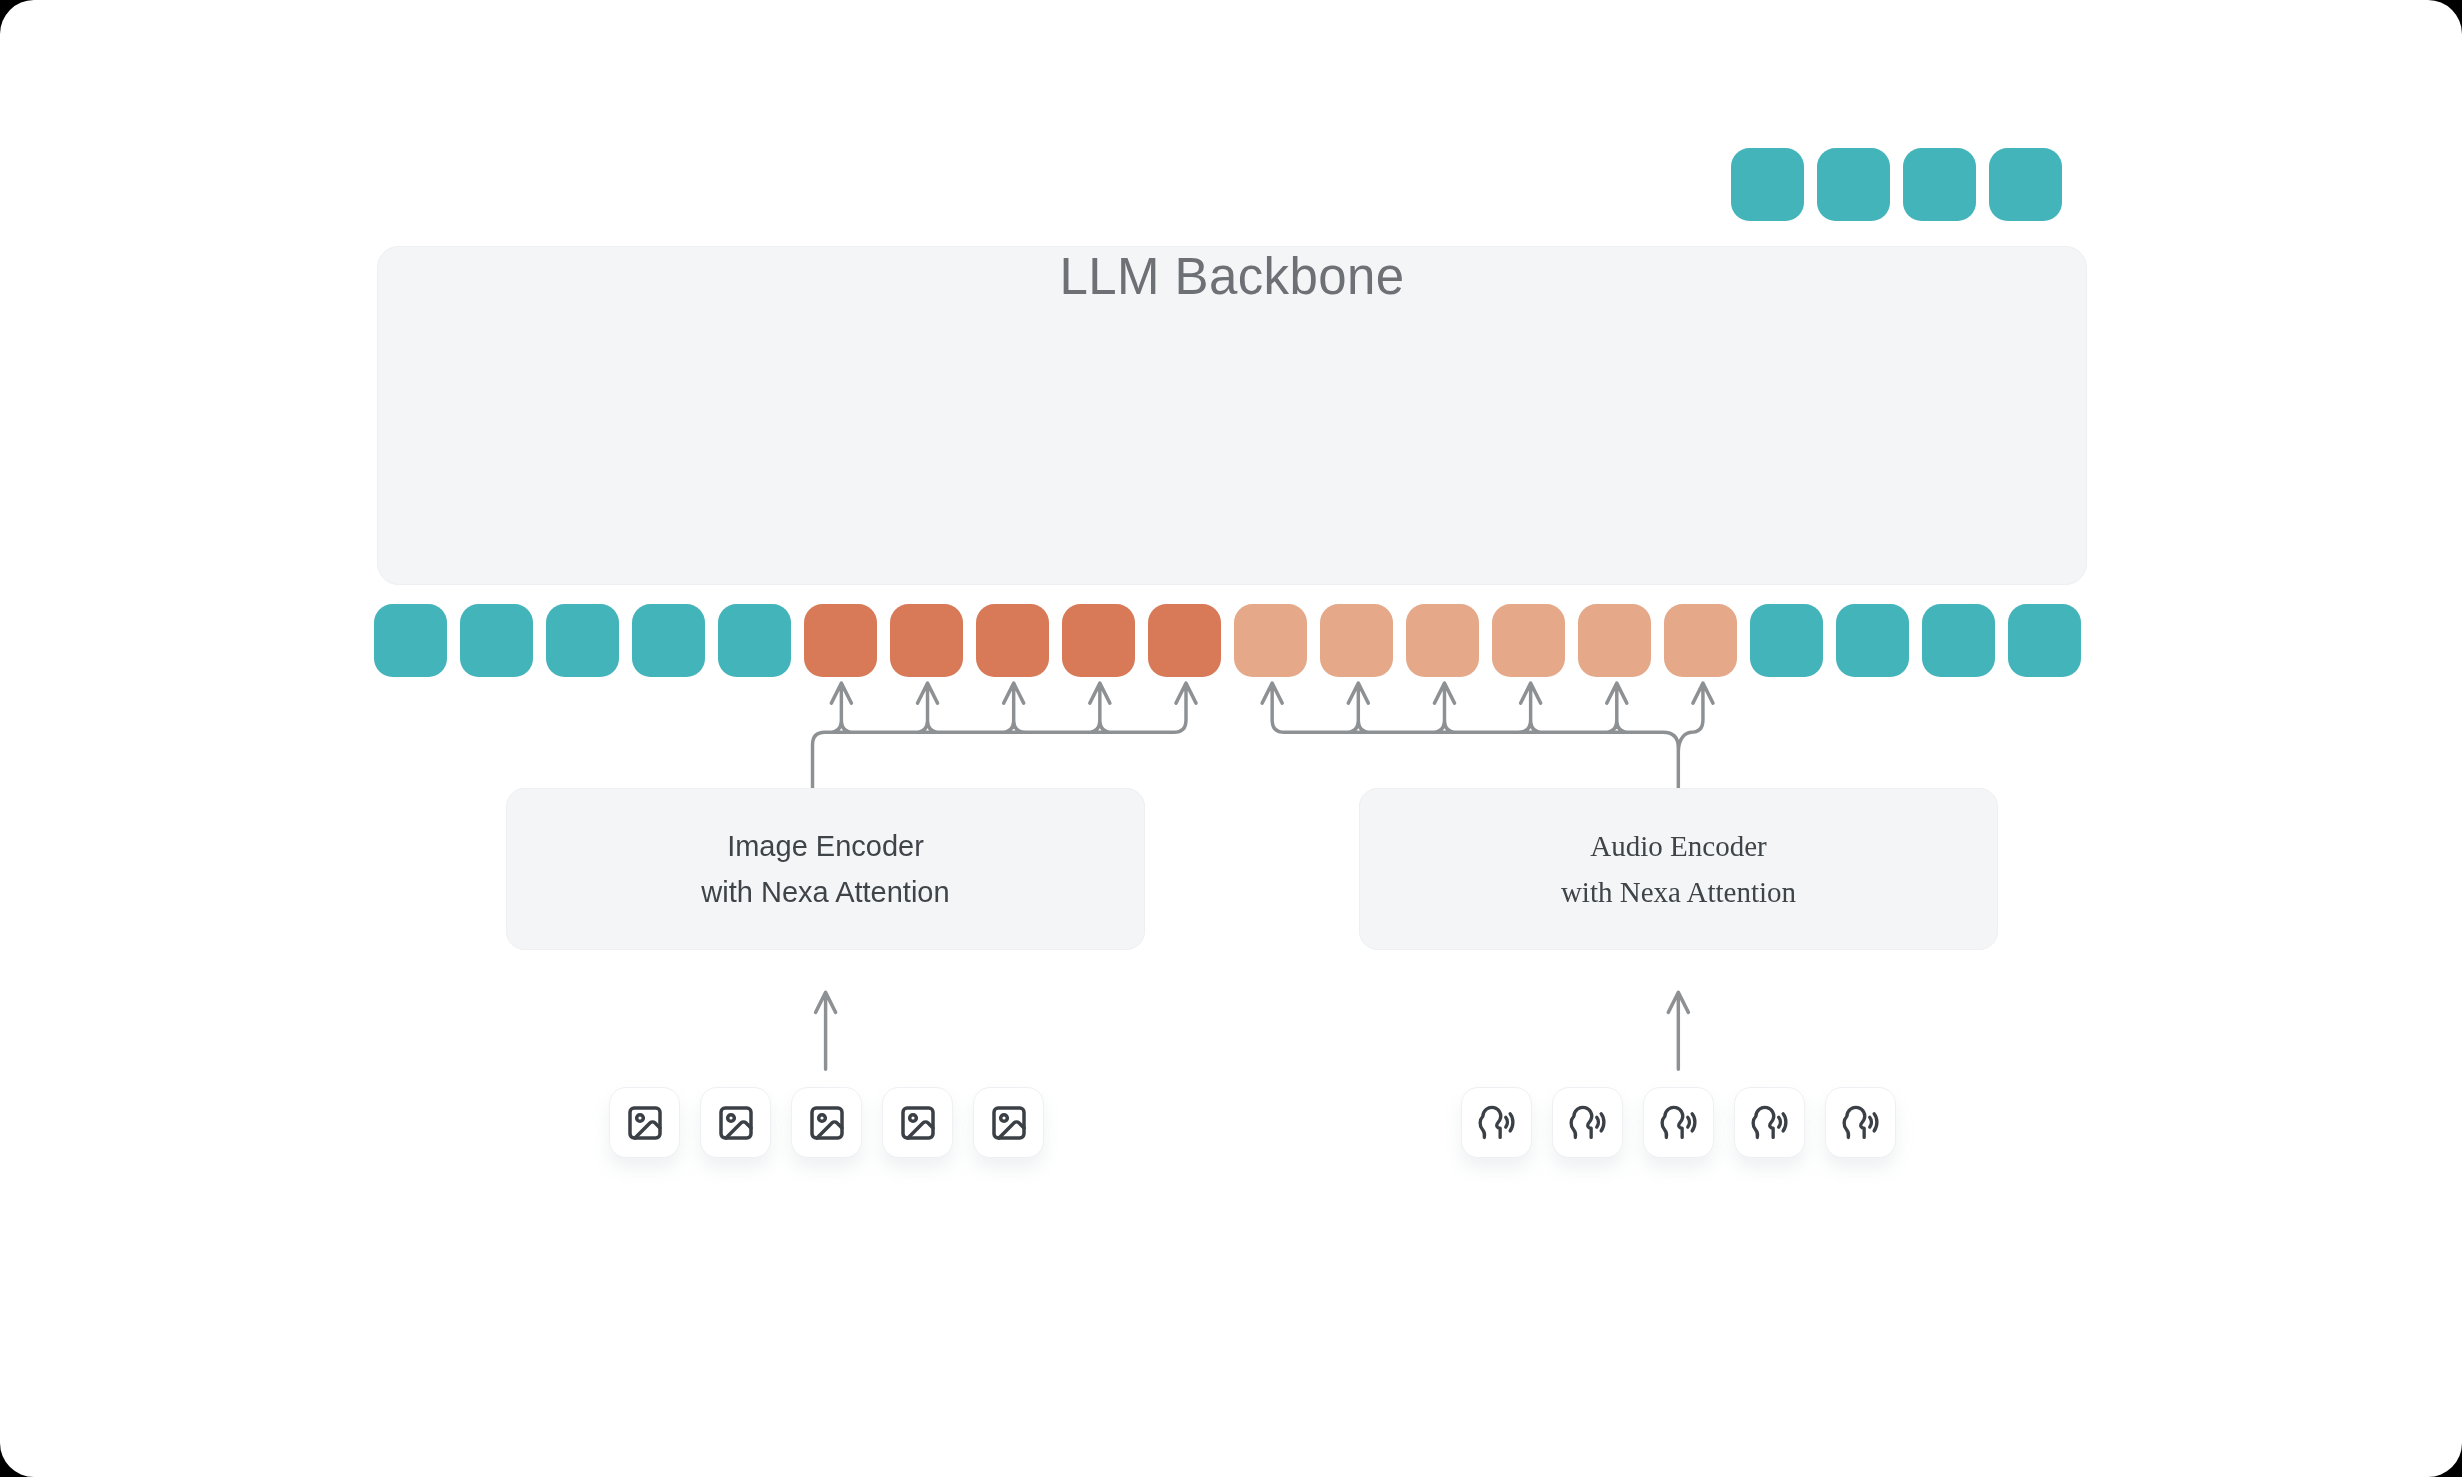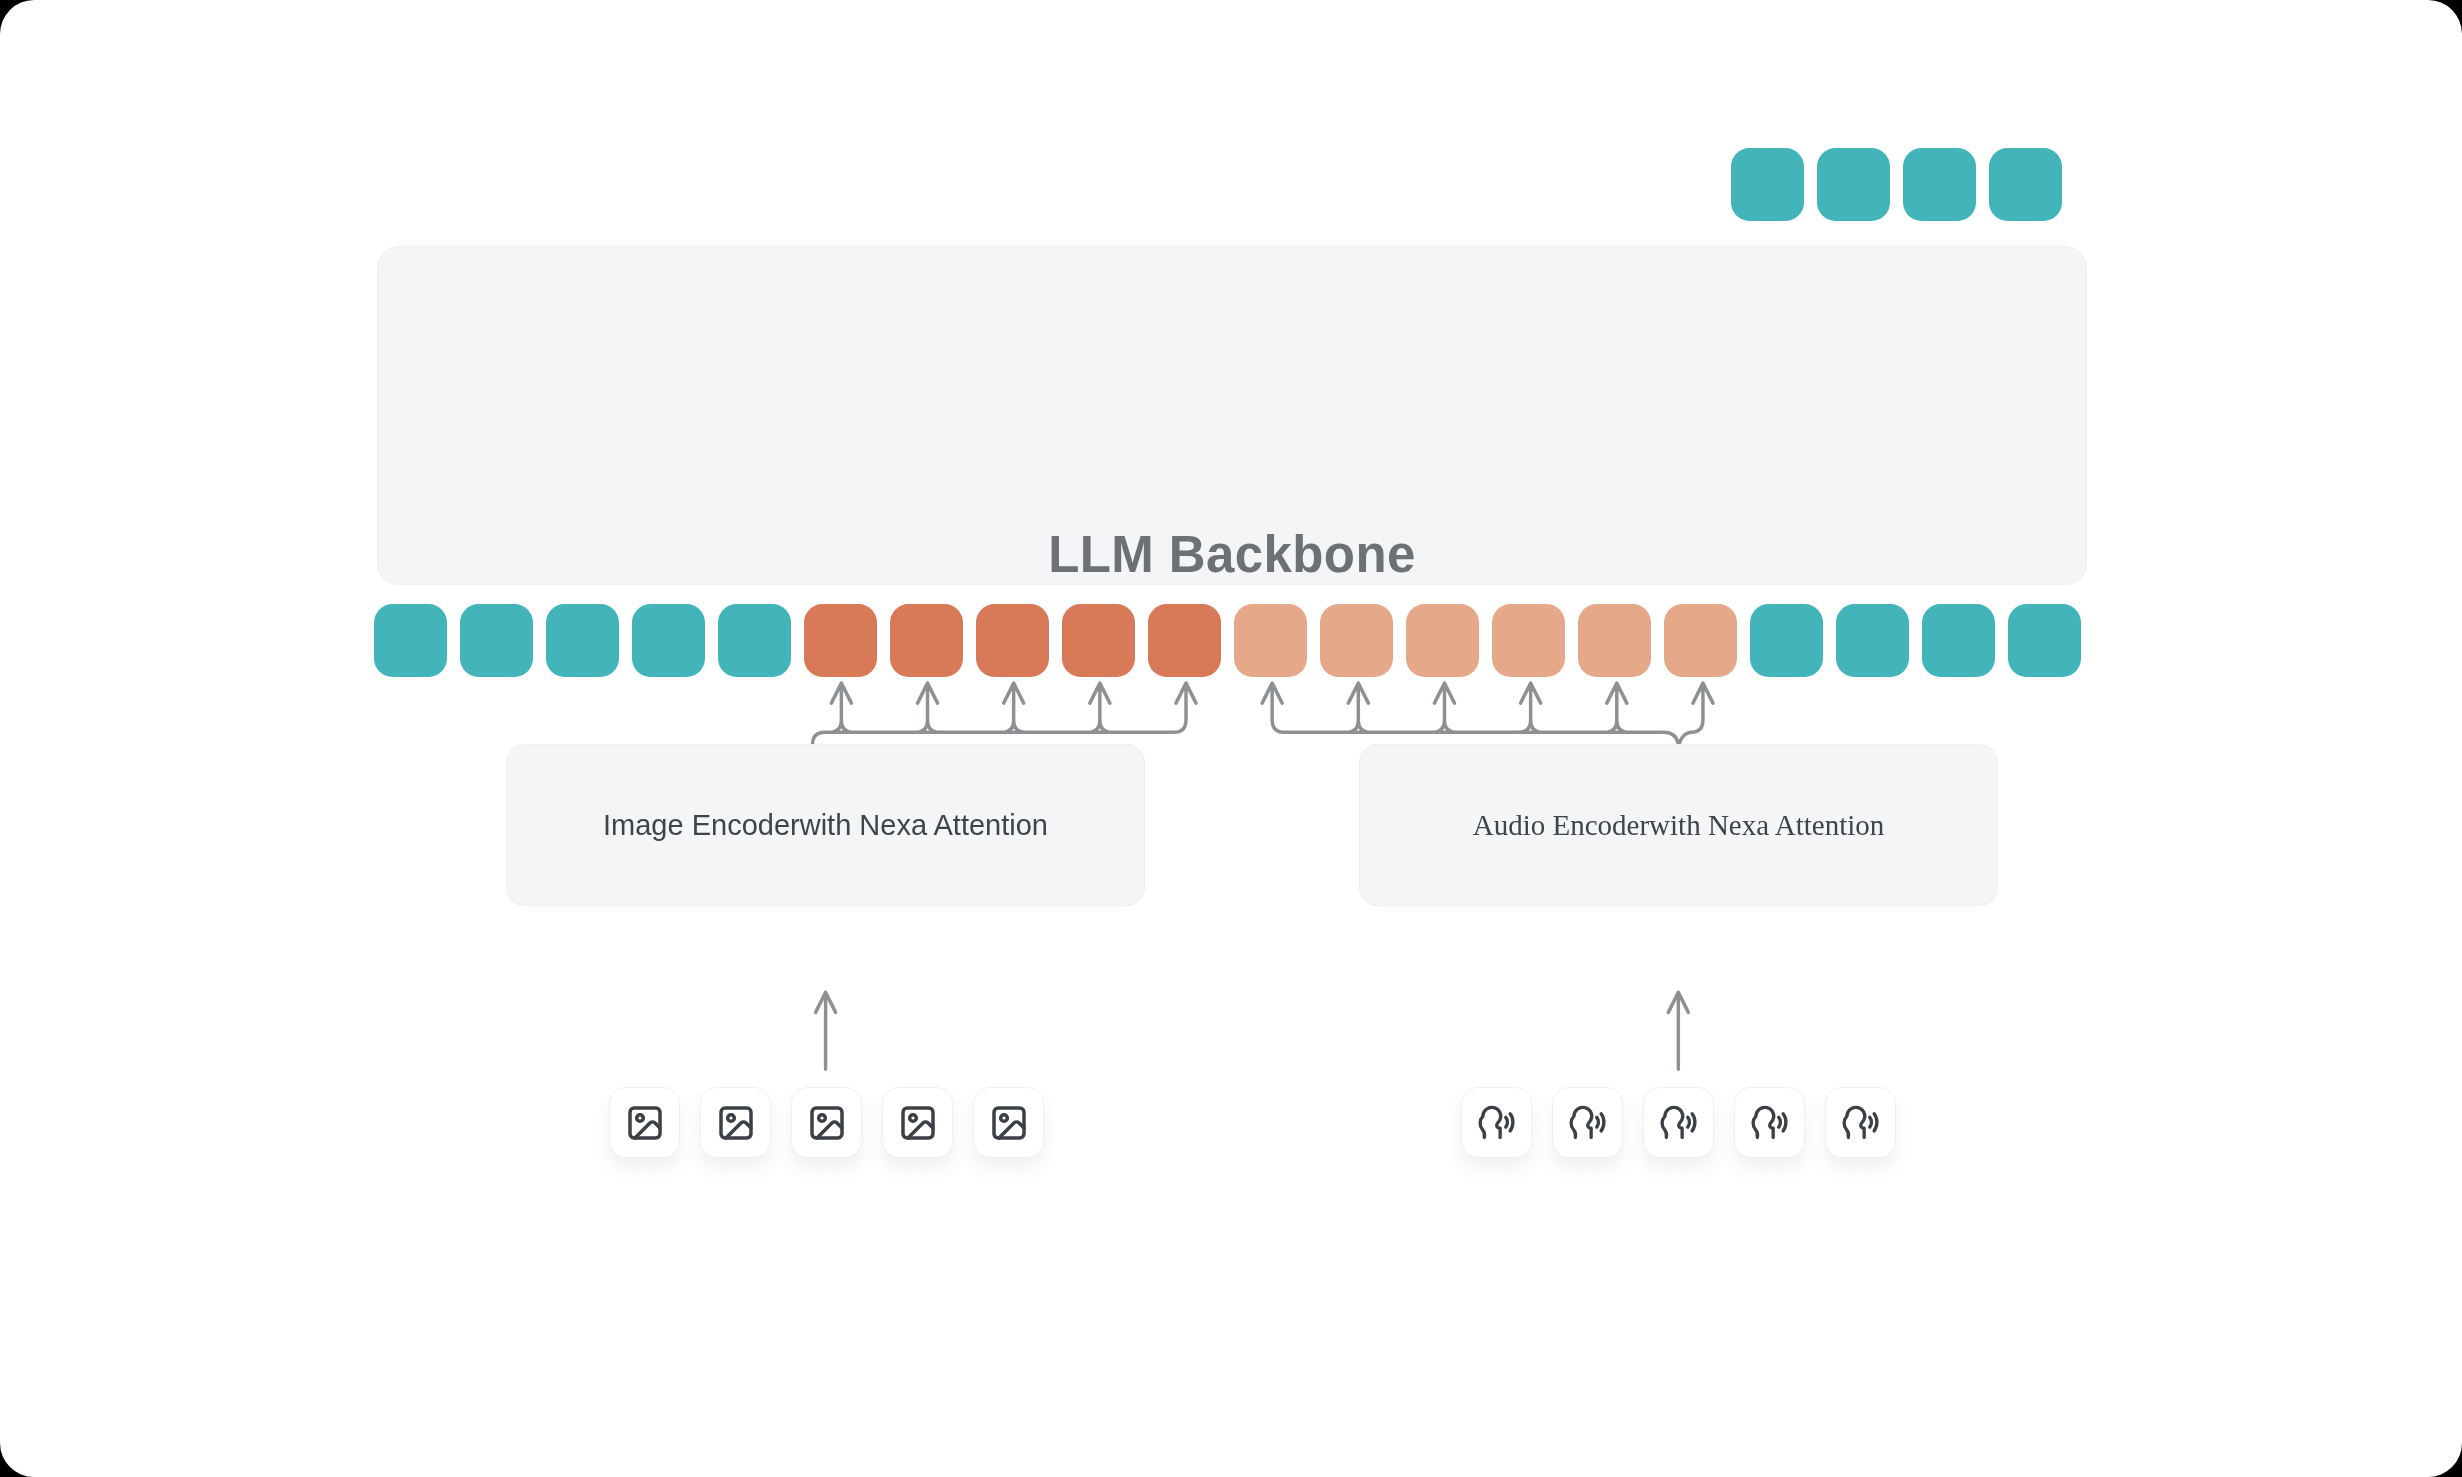--- a/index.html
+++ b/index.html
@@ -8,27 +8,27 @@
 
   
   .token{width:73px;height:73px;border-radius:18.5px;flex:0 0 auto;}
   .token-row{position:absolute;display:flex;gap:13px;}
   #output-row{top:148px;left:1731px;}
   #sequence-row{top:604px;left:374px;}
 
   
   .backbone{position:absolute;left:377px;top:246px;width:1710px;height:339px;
     background:#f4f5f7;border:1.5px solid #edeff2;border-radius:21.5px;box-sizing:border-box;
-    display:flex;align-items:flex-end;justify-content:center;font-weight:bold;}
+    display:flex;align-items:flex-start;justify-content:center;}
   .backbone span{font-size:51px;color:#6d7176;letter-spacing:0.4px;}
 
   
-  .encoder{position:absolute;top:744px;width:639px;height:162px;background:#f4f5f7;
+  .encoder{position:absolute;top:788px;width:639px;height:162px;background:#f4f5f7;
     border:1.5px solid #edeff2;border-radius:18.5px;box-sizing:border-box;
-    display:flex;flex-direction:row;align-items:center;justify-content:center;}
+    display:flex;flex-direction:column;align-items:center;justify-content:center;}
   .encoder div{font-size:29px;line-height:46px;font-weight:500;color:#3f4449;text-align:center;}
   #image-encoder{left:506px;}
   #audio-encoder{left:1359px;font-family:Liberation Serif, serif;}
 
   
   #connectors{position:absolute;left:0;top:0;width:2462px;height:1477px;pointer-events:none;}
 
   
   .input-row{position:absolute;top:1087px;display:flex;gap:20px;}
   #image-inputs{left:609px;}

